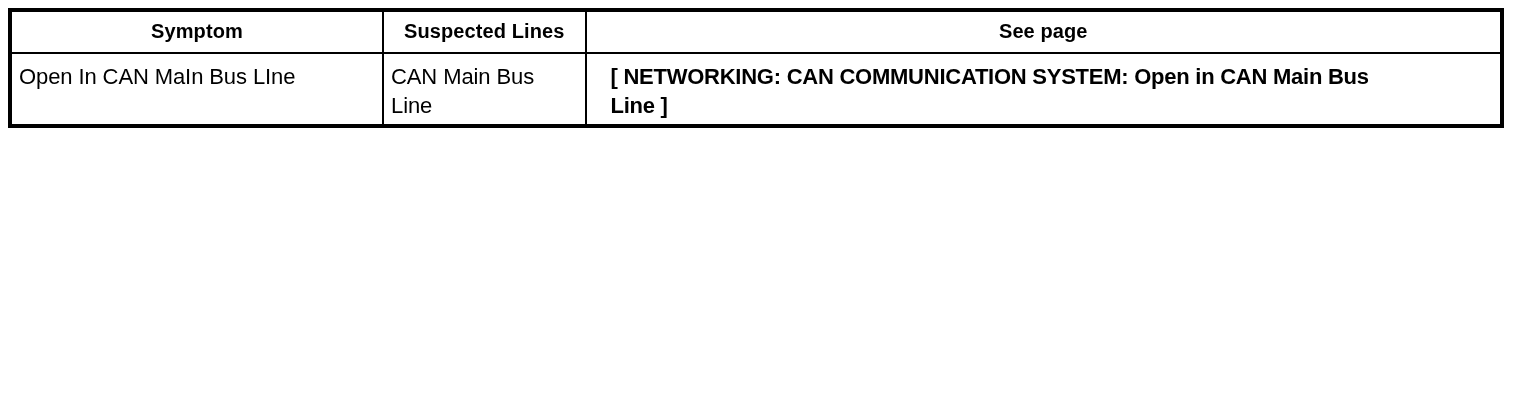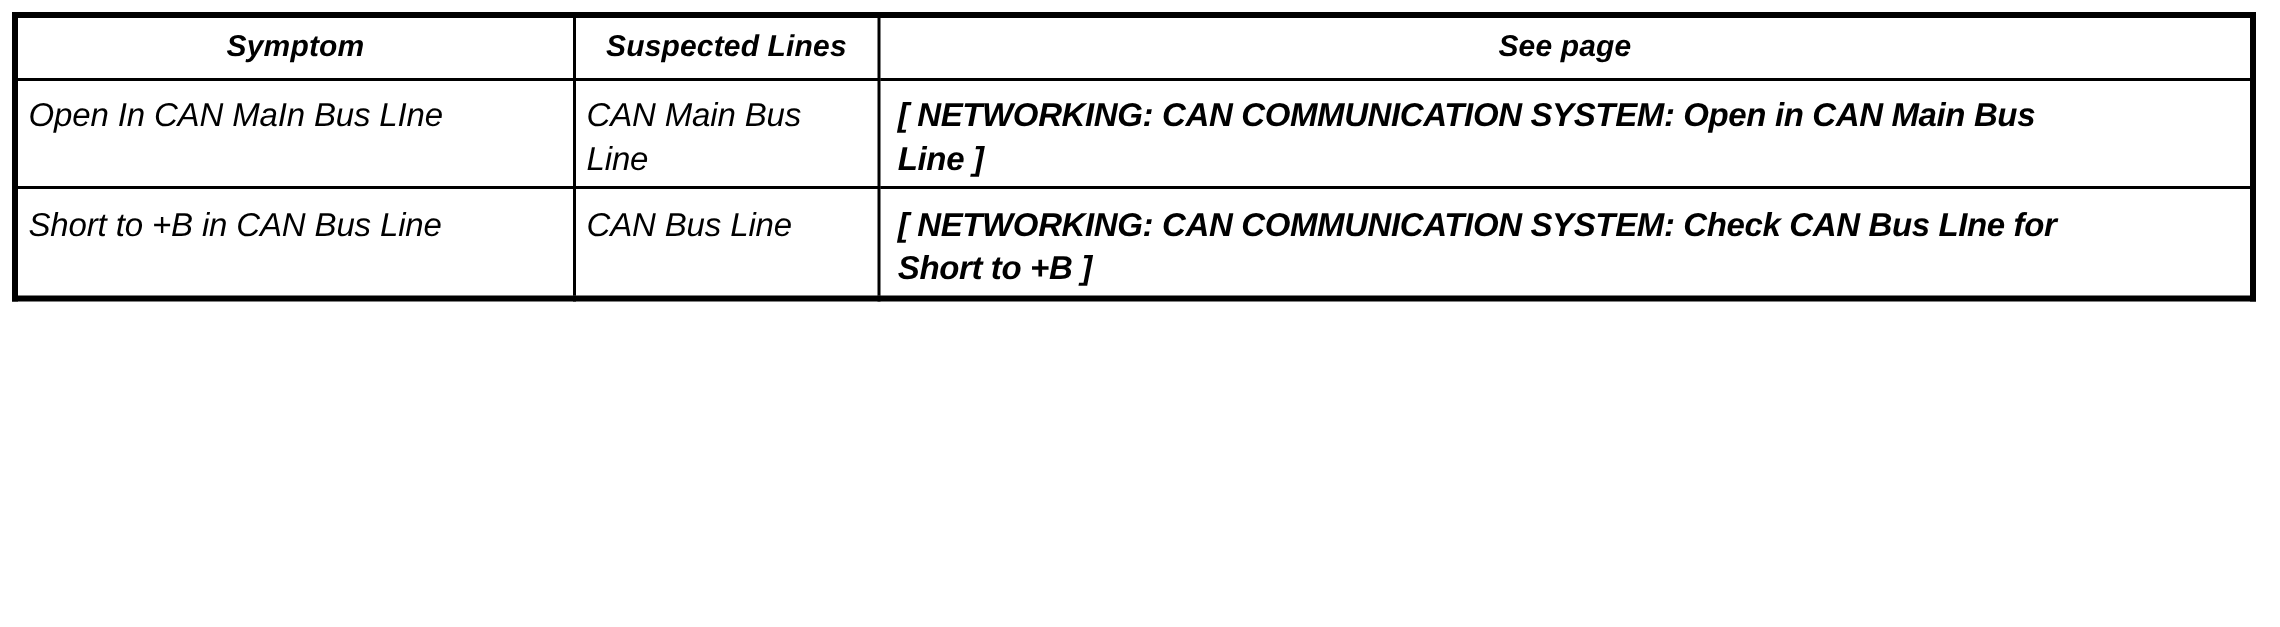--- a/index.html
+++ b/index.html
@@ -14,21 +14,20 @@
     font-family: "Liberation Sans", "DejaVu Sans", sans-serif;
     color: #000000;
     overflow: hidden;
   }
 
   .sheet {
     position: relative;
     width: 1520px;
     height: 418px;
     background: #ffffff;
-    font-style: italic;
   }
 
   
   .symptom-table {
     position: absolute;
     left: 8px;
     top: 8px;
     width: 1496px;             
     border-collapse: collapse;
     table-layout: fixed;
@@ -68,21 +67,21 @@
     line-height: 29px;
     padding: 9px 6px 4px 7px;
     white-space: pre-line;
   }
 
   .cell-symptom .cell-inner { font-weight: normal; letter-spacing: -0.1px; }
   .cell-area    .cell-inner { font-weight: normal; letter-spacing: -0.1px; }
   .cell-see     .cell-inner {
     font-weight: bold;
     letter-spacing: -0.25px;
-    padding-left: 12px;
+    padding-left: 24px;
   }
 
   
   .symptom-table tbody tr:first-child .cell-inner { padding-top: 8px; }
 </style>
 </head>
 <body>
 
 <div class="sheet">
 
@@ -111,31 +110,19 @@
           <div class="cell-inner">CAN Main Bus
 Line</div>
         </td>
         <td class="cell-see">
           <div class="cell-inner">[ NETWORKING: CAN COMMUNICATION SYSTEM: Open in CAN Main Bus
 Line ]</div>
         </td>
       </tr>
 
 
-      <tr>
-        <td class="cell-symptom">
-          <div class="cell-inner">Short to +B in CAN Bus Line</div>
-        </td>
-        <td class="cell-area">
-          <div class="cell-inner">CAN Bus Line</div>
-        </td>
-        <td class="cell-see">
-          <div class="cell-inner">[ NETWORKING: CAN COMMUNICATION SYSTEM: Check CAN Bus LIne for
-Short to +B ]</div>
-        </td>
-      </tr>
 
 
 
     </tbody>
   </table>
 
 </div>
 
 </body></html>

